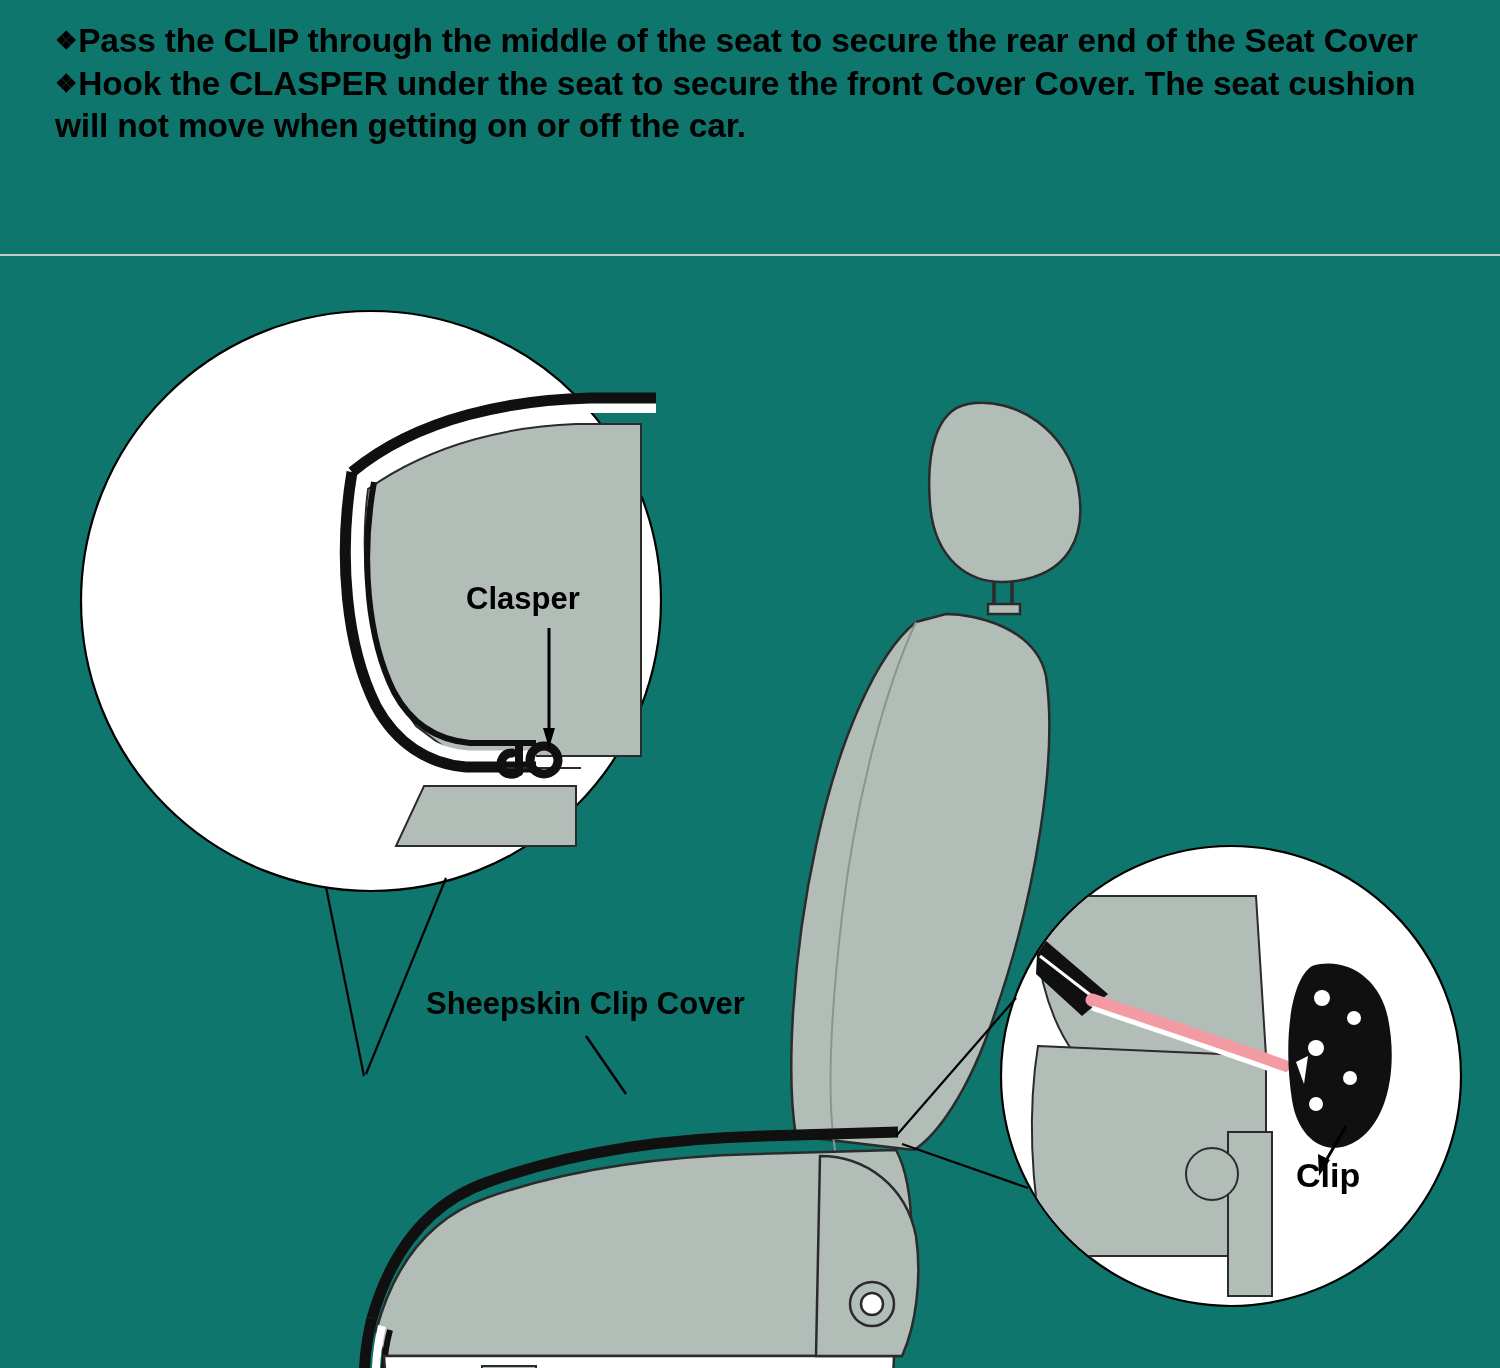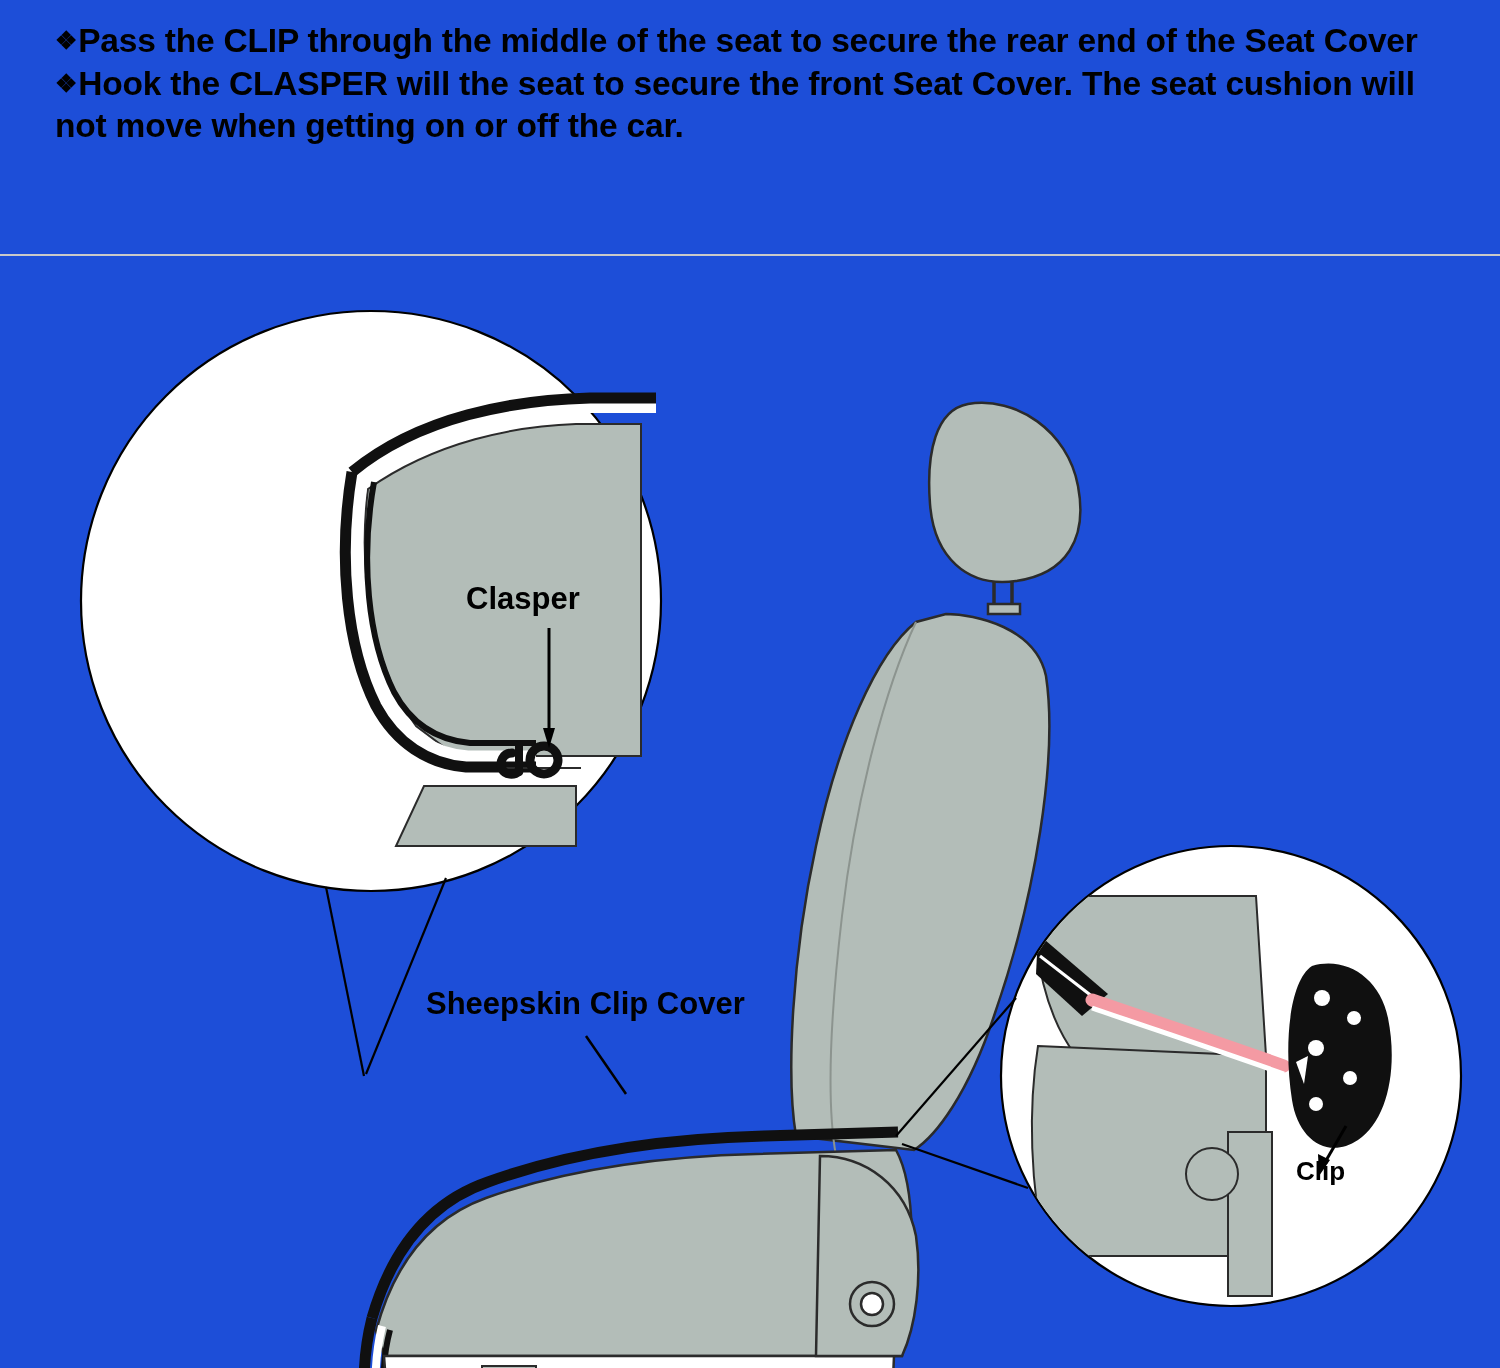--- a/index.html
+++ b/index.html
@@ -10,21 +10,21 @@
   body {
     width: 1500px;
     height: 1368px;
     font-family: "Liberation Sans", sans-serif;
     overflow: hidden;
   }
   #page {
     position: relative;
     width: 1500px;
     height: 1368px;
-    background: #1d4ed8;
+    background: #0f766e;
     box-sizing: border-box;
   }
 
   
   #instructions {
     position: absolute;
     left: 0;
     top: 0;
     width: 1500px;
     height: 256px;
@@ -60,30 +60,30 @@
 
   .lbl {
     position: absolute;
     font-size: 31px;
     font-weight: bold;
     color: #000000;
     white-space: nowrap;
   }
   #label-clasper { left: 450px; top: 325px; }
   #label-cover   { left: 410px; top: 730px; }
-  #label-clip    { left: 1280px; top: 900px; font-size: 26px; }
+  #label-clip    { left: 1280px; top: 900px; font-size: 34px; }
 </style>
 </head>
 <body>
 
 <div id="page">
 
   <div id="instructions">
     <div class="instr-line"><span class="bullet-glyph">❖</span><span>Pass the CLIP through the middle of the seat to secure the rear end of the Seat Cover</span></div>
-    <div class="instr-line"><span class="bullet-glyph">❖</span><span>Hook the CLASPER will the seat to secure the front Seat Cover. The seat cushion will not move when getting on or off the car.</span></div>
+    <div class="instr-line"><span class="bullet-glyph">❖</span><span>Hook the CLASPER under the seat to secure the front Cover Cover. The seat cushion will not move when getting on or off the car.</span></div>
   </div>
 
   <div id="diagram">
     <svg width="1500" height="1112" viewBox="0 0 1500 1112" xmlns="http://www.w3.org/2000/svg">
 
       <circle cx="355" cy="345" r="290" fill="#ffffff" stroke="#000000" stroke-width="2.2"></circle>
 
       <path d="M 310 631 L 348 820" fill="none" stroke="#000000" stroke-width="2.2"></path>
       <path d="M 430 622 L 350 818" fill="none" stroke="#000000" stroke-width="2.2"></path>
 

